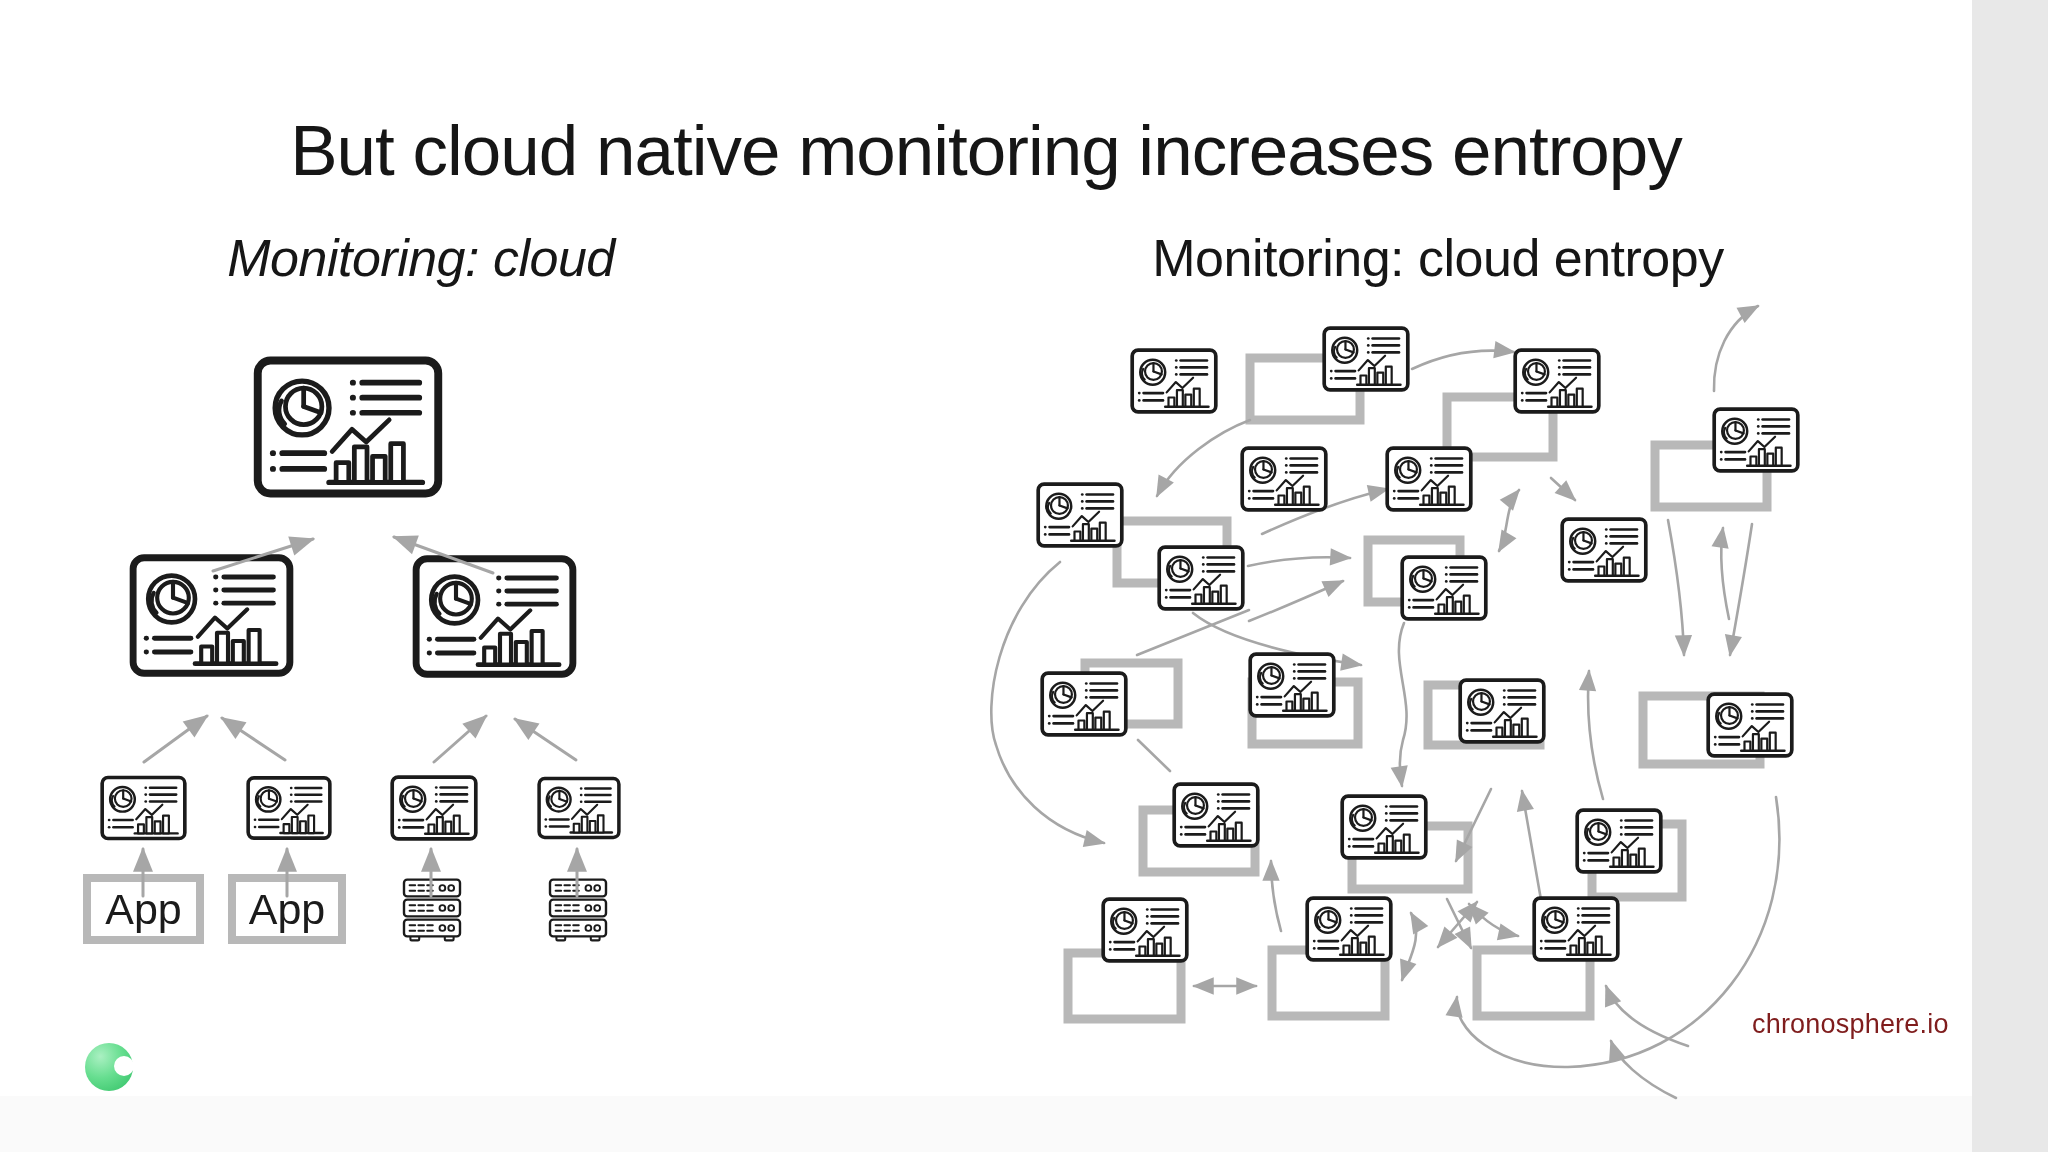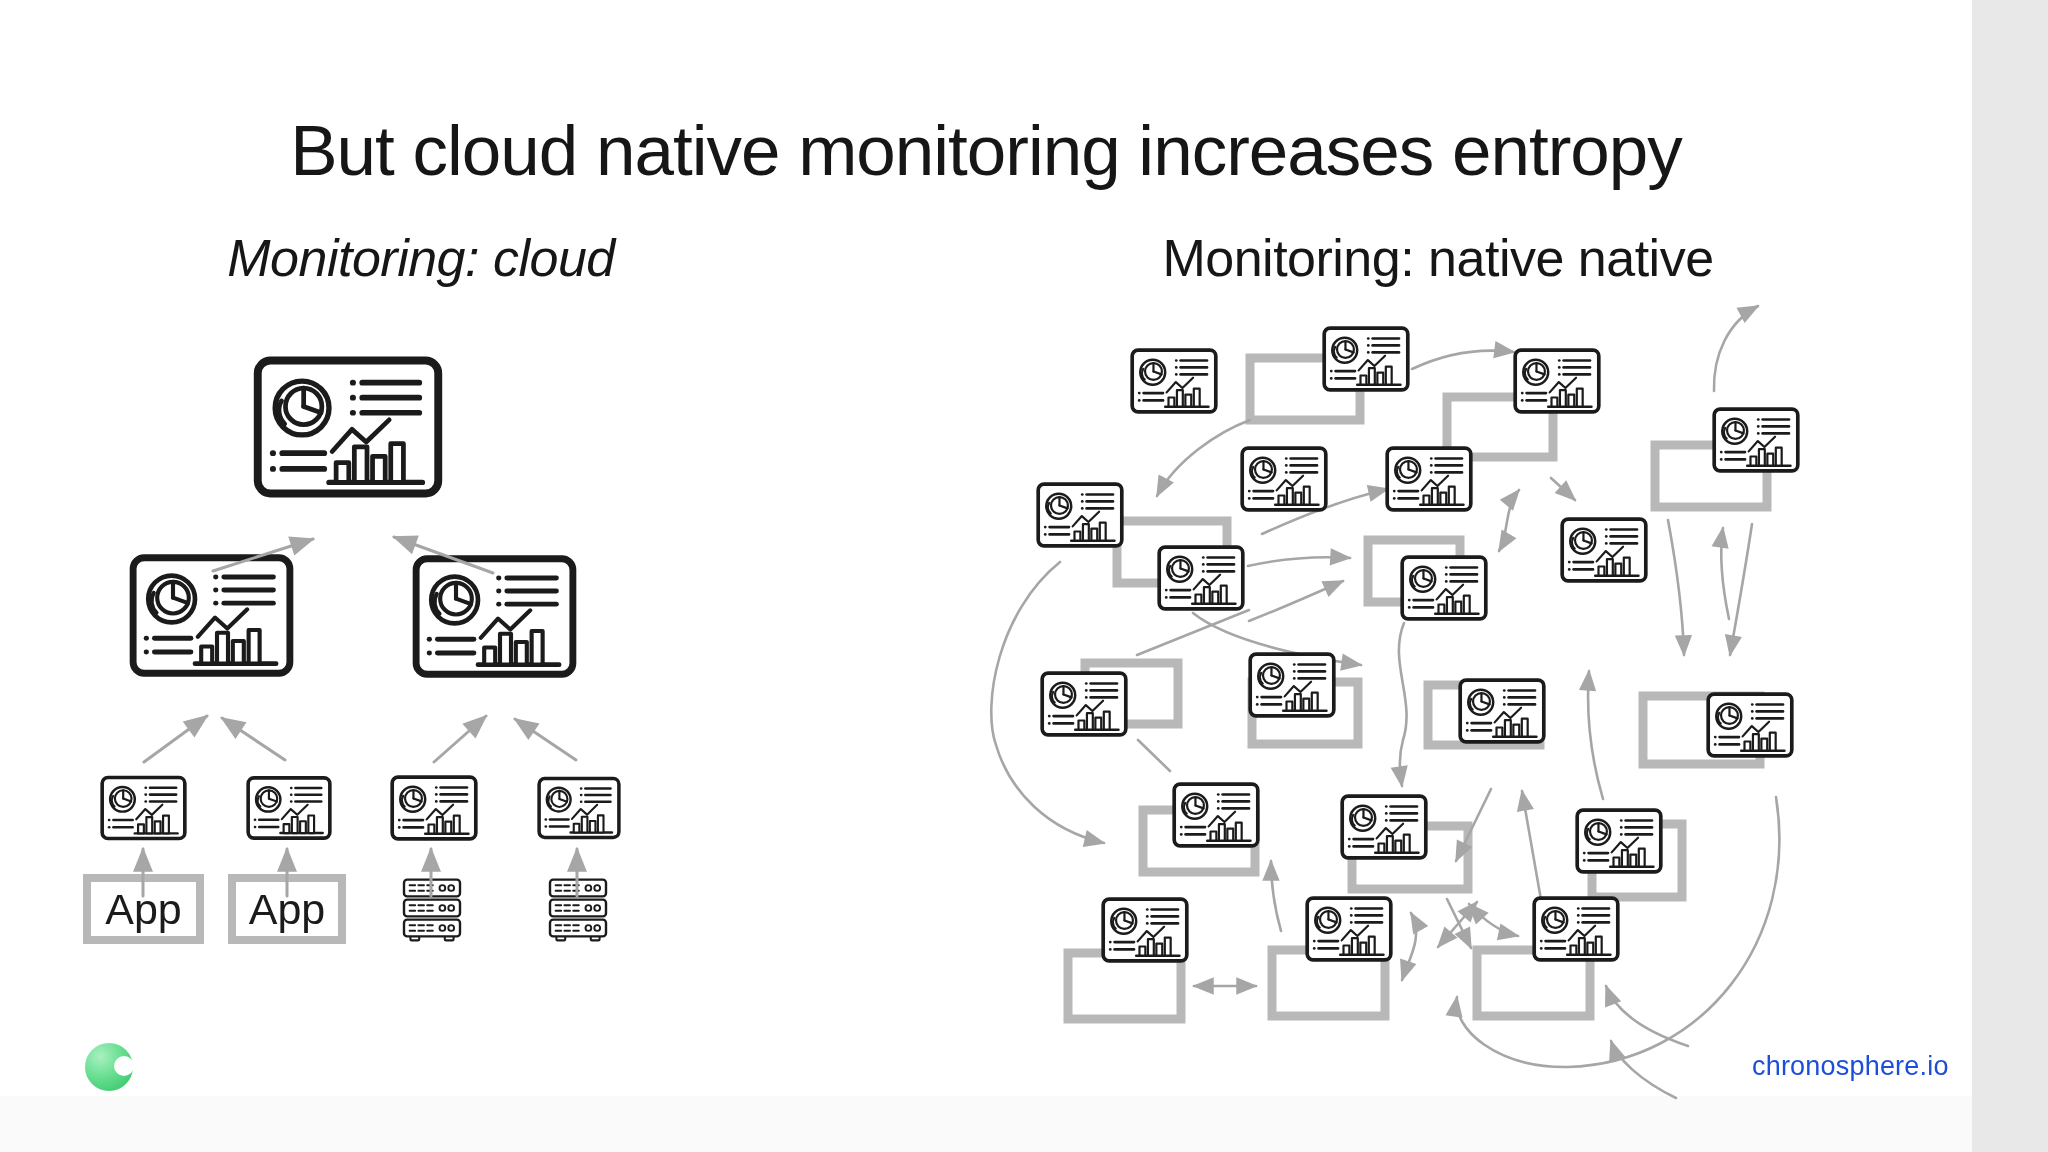--- a/index.html
+++ b/index.html
@@ -12,21 +12,21 @@
     position:absolute;top:62px;left:50%;transform:translateX(-50%);
     font-size:71px;font-weight:500;letter-spacing:-1px;white-space:nowrap;color:#161616;
   }
   .panel-heading{
     position:absolute;top:228px;transform:translateX(-50%);
     font-size:52px;font-weight:500;letter-spacing:-0.5px;white-space:nowrap;color:#161616;
   }
   .heading-left{left:421px;font-style:italic;}
   .heading-right{left:1438px;}
   .brand{
-    position:absolute;top:1051px;left:1752px;font-size:27px;color:#1d4ed8;letter-spacing:0.2px;
+    position:absolute;top:1009px;left:1752px;font-size:27px;color:#7f1d1d;letter-spacing:0.2px;
   }
   .logo{
     position:absolute;left:85px;top:1043px;width:48px;height:48px;border-radius:50%;
     background:radial-gradient(circle at 32% 28%, #aaf0c2 0%, #67de90 45%, #2fbf63 100%);
   }
   .logo .notch{
     position:absolute;width:20px;height:20px;border-radius:50%;background:#ffffff;
     left:29px;top:13px;
   }
   svg.diagram{position:absolute;left:0;top:0;}
@@ -34,21 +34,21 @@
 </head>
 <body>
 
 <div class="slide">
 
   <div class="footer-band"></div>
 
   <h1 class="main-title">But cloud native monitoring increases entropy</h1>
 
   <div class="panel-heading heading-left">Monitoring: cloud</div>
-  <div class="panel-heading heading-right">Monitoring: native native</div>
+  <div class="panel-heading heading-right">Monitoring: cloud entropy</div>
 
   <svg id="diagram" class="diagram" width="2048" height="1152" viewBox="0 0 2048 1152">
     <defs>
       <marker id="ah" viewBox="0 0 10 8" refX="8.5" refY="4" markerWidth="9.5" markerHeight="7.6" orient="auto-start-reverse">
         <path d="M0.5,0.5 L9.2,4 L0.5,7.5 Z" fill="#a6a6a6"></path>
       </marker>
 
       <symbol id="dash-card" viewBox="0 0 120 90">
         <g stroke="#1b1b1b" fill="none" stroke-linecap="round" stroke-linejoin="round">
           <rect x="3" y="3" width="114" height="84" rx="8" fill="#ffffff" stroke-width="5"></rect>

